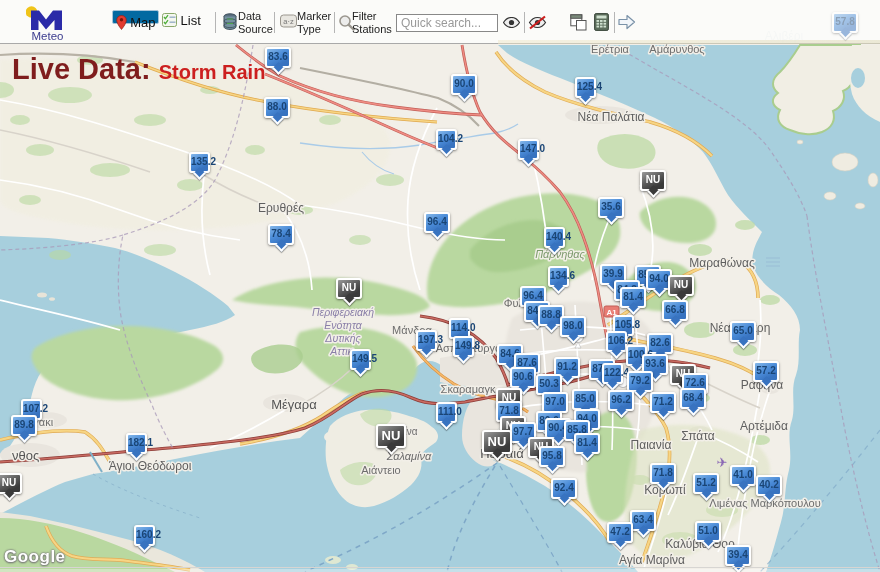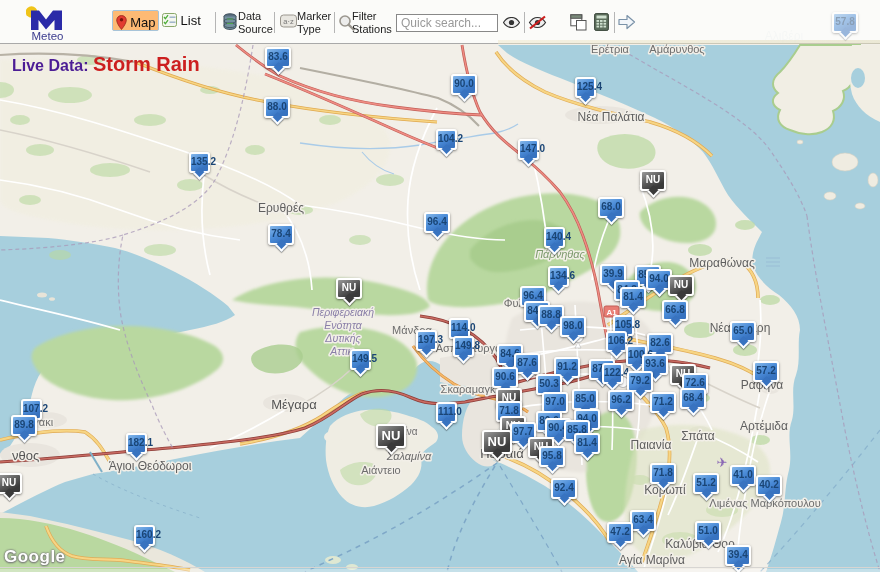--- a/index.html
+++ b/index.html
@@ -11,21 +11,21 @@
  color:#1a4575;text-align:center}
 #markers i.w{width:21px}
 #markers i::after{content:"";position:absolute;left:50%;top:100%;width:7px;height:7px;margin-left:-4.5px;margin-top:-2px;
  transform:rotate(45deg);background:#3873c0;border-right:2px solid #fff;border-bottom:2px solid #fff;
  box-shadow:1px 1px 1px rgba(0,0,0,.35)}
 #markers i.nu{background:linear-gradient(150deg,#9a9a9a 0%,#5c5c5c 45%,#3a3a3a 78%,#3a3a3a 100%);color:#fff}
 #markers i.nu::after{background:#3a3a3a}
 #markers i.big{width:30px;height:24px;line-height:19px;font-size:13px}
 #markers i.ghost{opacity:.5;z-index:900!important}
 #title{position:absolute;left:12px;top:53px;z-index:600;white-space:nowrap}
-#title b{font-size:16px;color:#4c1d95;letter-spacing:0px}
+#title b{font-size:29px;color:#7f1d1d;letter-spacing:0px}
 #title span{font-size:20px;color:#cc1f1f;font-weight:bold}
 #header{position:absolute;left:0;top:0;width:880px;height:44px;background:rgba(252,252,250,.93);
  border-bottom:1px solid #a9a9a9;z-index:800}
 .hbtn{position:absolute;font-size:13px;color:#111}
 .sep{position:absolute;top:12px;width:1px;height:21px;background:#b5b5b5}
 .lbl2{position:absolute;font-size:11px;line-height:12.5px;color:#222;text-align:left}
 #qsearch{position:absolute;left:396px;top:14px;width:102px;height:18px;border:1px solid #888;background:#fff;
  font-size:12px;color:#999;padding:1px 4px;line-height:15px}
 #glogo{position:absolute;left:4px;top:547px;z-index:650;font-size:17px;font-weight:bold;color:#fff;letter-spacing:.5px;
  text-shadow:0 0 2px #777,0 0 2px #777,0 1px 2px #777}
@@ -235,21 +235,21 @@
 <div id="markers">
 <i class="m ghost" style="left:832px;top:12px;z-index:12">57.8</i>
 <i class="m" style="left:265px;top:47px;z-index:47">83.6</i>
 <i class="m" style="left:451px;top:74px;z-index:74">90.0</i>
 <i class="m w" style="left:575px;top:77px;z-index:77">125.4</i>
 <i class="m" style="left:264px;top:97px;z-index:97">88.0</i>
 <i class="m w" style="left:436px;top:129px;z-index:129">104.2</i>
 <i class="m w" style="left:518px;top:139px;z-index:139">147.0</i>
 <i class="m w" style="left:189px;top:152px;z-index:152">135.2</i>
 <i class="m nu" style="left:640px;top:170px;z-index:170">NU</i>
-<i class="m" style="left:598px;top:197px;z-index:197">68.0</i>
+<i class="m" style="left:598px;top:197px;z-index:197">35.6</i>
 <i class="m" style="left:424px;top:212px;z-index:212">96.4</i>
 <i class="m" style="left:268px;top:224px;z-index:224">78.4</i>
 <i class="m w" style="left:544px;top:227px;z-index:227">140.4</i>
 <i class="m" style="left:600px;top:264px;z-index:264">39.9</i>
 <i class="m w" style="left:548px;top:266px;z-index:266">134.6</i>
 <i class="m" style="left:635px;top:265px;z-index:265">85.0</i>
 <i class="m" style="left:646px;top:269px;z-index:269">94.0</i>
 <i class="m nu" style="left:668px;top:275px;z-index:275">NU</i>
 <i class="m nu" style="left:336px;top:278px;z-index:278">NU</i>
 <i class="m" style="left:520px;top:286px;z-index:286">96.4</i>
@@ -269,21 +269,21 @@
 <i class="m w" style="left:626px;top:345px;z-index:345">100.6</i>
 <i class="m w" style="left:350px;top:349px;z-index:349">149.5</i>
 <i class="m" style="left:497px;top:344px;z-index:344">84.6</i>
 <i class="m" style="left:514px;top:353px;z-index:353">87.6</i>
 <i class="m" style="left:642px;top:354px;z-index:354">93.6</i>
 <i class="m" style="left:554px;top:357px;z-index:357">91.2</i>
 <i class="m" style="left:589px;top:359px;z-index:359">87.0</i>
 <i class="m w" style="left:602px;top:363px;z-index:363">122.4</i>
 <i class="m nu" style="left:670px;top:364px;z-index:364">NU</i>
 <i class="m" style="left:753px;top:361px;z-index:361">57.2</i>
-<i class="m" style="left:492px;top:367px;z-index:367">90.6</i>
+<i class="m" style="left:510px;top:367px;z-index:367">90.6</i>
 <i class="m" style="left:627px;top:371px;z-index:371">79.2</i>
 <i class="m" style="left:536px;top:374px;z-index:374">50.3</i>
 <i class="m" style="left:682px;top:373px;z-index:373">72.6</i>
 <i class="m nu" style="left:496px;top:388px;z-index:388">NU</i>
 <i class="m" style="left:680px;top:388px;z-index:388">68.4</i>
 <i class="m" style="left:572px;top:389px;z-index:389">85.0</i>
 <i class="m" style="left:608px;top:390px;z-index:390">96.2</i>
 <i class="m" style="left:542px;top:392px;z-index:392">97.0</i>
 <i class="m" style="left:650px;top:392px;z-index:392">71.2</i>
 <i class="m" style="left:496px;top:401px;z-index:401">71.8</i>
@@ -317,21 +317,21 @@
 <div id="title"><b>Live Data: </b><span>Storm Rain</span></div>
 <div id="glogo">Google</div>
 <div id="bline"></div>
 <div style="position:absolute;left:0;top:569px;width:880px;height:3px;background:rgba(255,255,255,.35);z-index:640"></div>
 <div id="header">
 <svg style="position:absolute;left:26px;top:4px" width="70" height="40" viewBox="0 0 70 40">
 <circle cx="5.5" cy="8" r="5.8" fill="#f0c419"></circle>
 <path d="M5,26 L5,6.5 L13,6.5 L20,15.5 L27,6.5 L36,6.5 L36,26 L28.5,26 L28.5,16 L20,25.5 L12.5,16 L12.5,26 Z" fill="#2a2aa8"></path>
 <text x="21.5" y="35.5" font-size="11.5" fill="#3b3b8e" text-anchor="middle" font-family="Liberation Sans">Meteo</text>
 </svg>
-<div class="hbtn" style="left:112px;top:10px;width:47px;height:21px;background:#fdba74;border:1px solid #a7c4d9;border-radius:2px;text-align:center;line-height:24px">
+<div class="hbtn" style="left:112px;top:10px;width:47px;height:14px;background:#0369a1;border:1px solid #a7c4d9;border-radius:2px;text-align:center;line-height:24px">
 <svg width="11" height="15" viewBox="0 0 11 15" style="vertical-align:-3px">
           <path d="M5.5,0.5 C8.2,0.5 10.3,2.6 10.3,5.2 C10.3,8.8 5.5,14.5 5.5,14.5 C5.5,14.5 0.7,8.8 0.7,5.2 C0.7,2.6 2.8,0.5 5.5,0.5 Z" fill="#e23b30" stroke="#8d2017" stroke-width=".7"></path>
           <circle cx="5.5" cy="4.8" r="1.7" fill="#7d150d"></circle>
         </svg> Map</div>
 <div class="hbtn" style="left:162px;top:13px">
 <svg width="15" height="14" viewBox="0 0 15 14" style="vertical-align:-2px">
           <rect x=".5" y=".5" width="14" height="13" rx="2" fill="#f4f7ef" stroke="#8aa86a"></rect>
           <path d="M2,4 l1.4,1.6 L6,2.2" stroke="#4fae3a" stroke-width="1.3" fill="none"></path>
           <path d="M2,9 l1.4,1.6 L6,7.2" stroke="#4fae3a" stroke-width="1.3" fill="none"></path>
           <rect x="7.5" y="3.5" width="6" height="1.4" fill="#9ab0c8"></rect>

